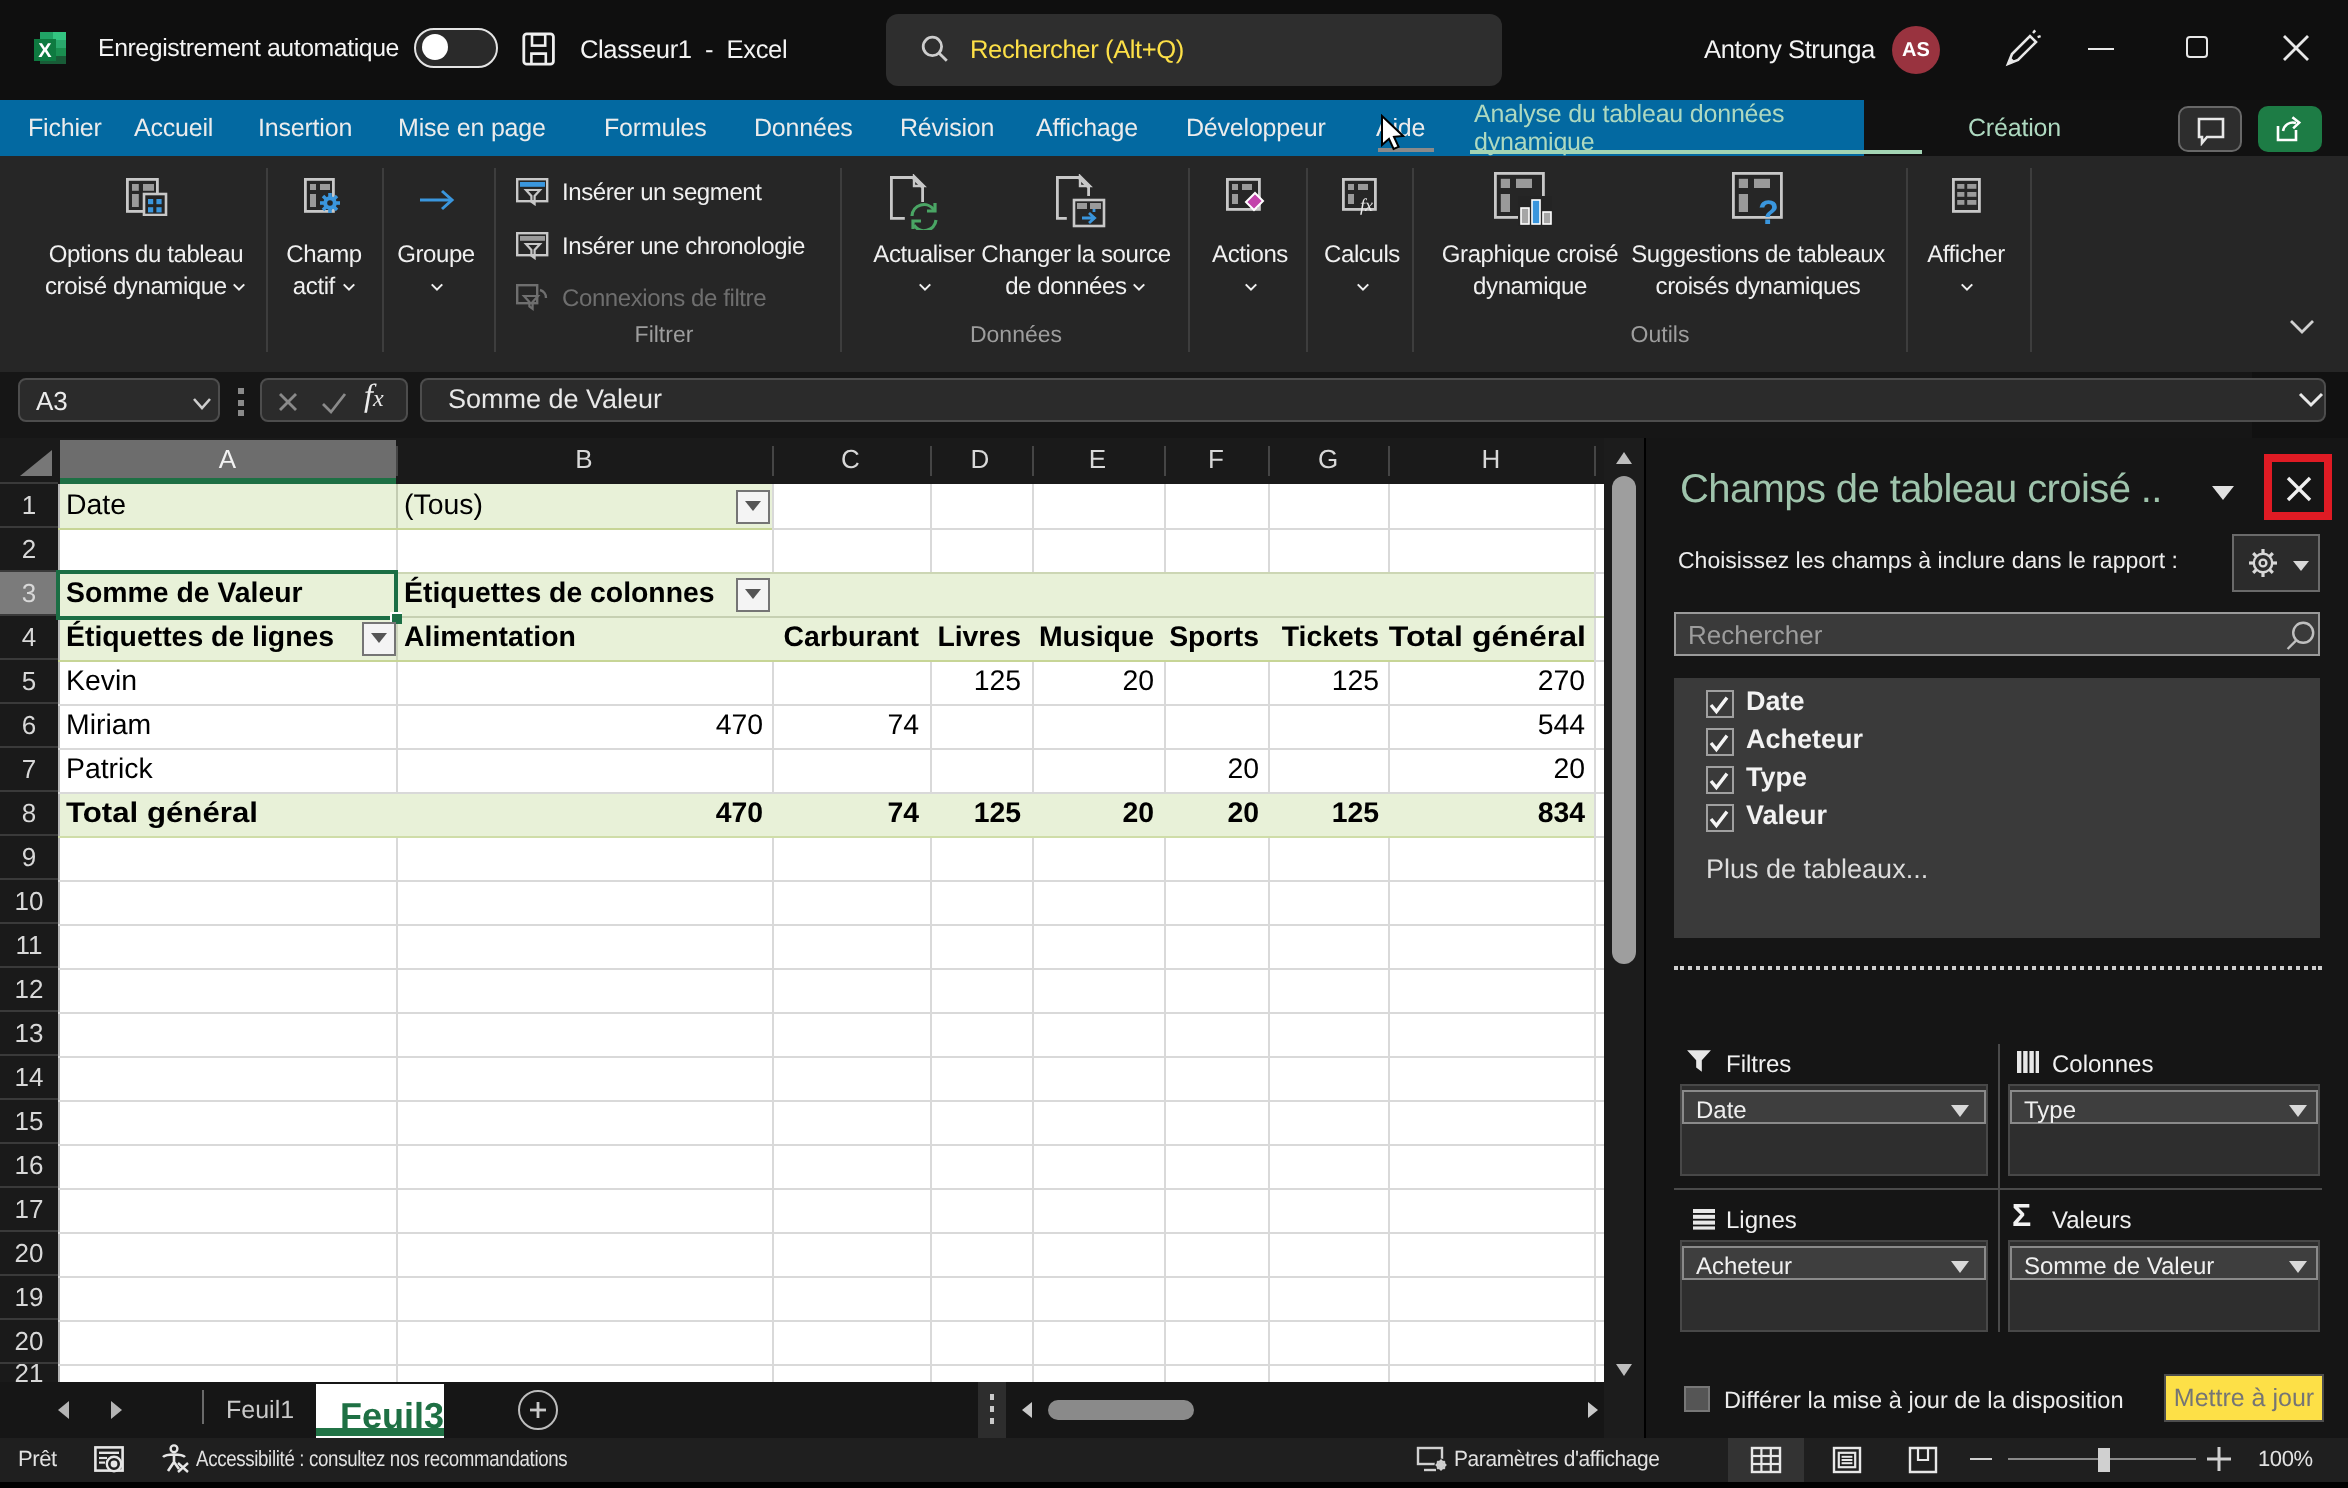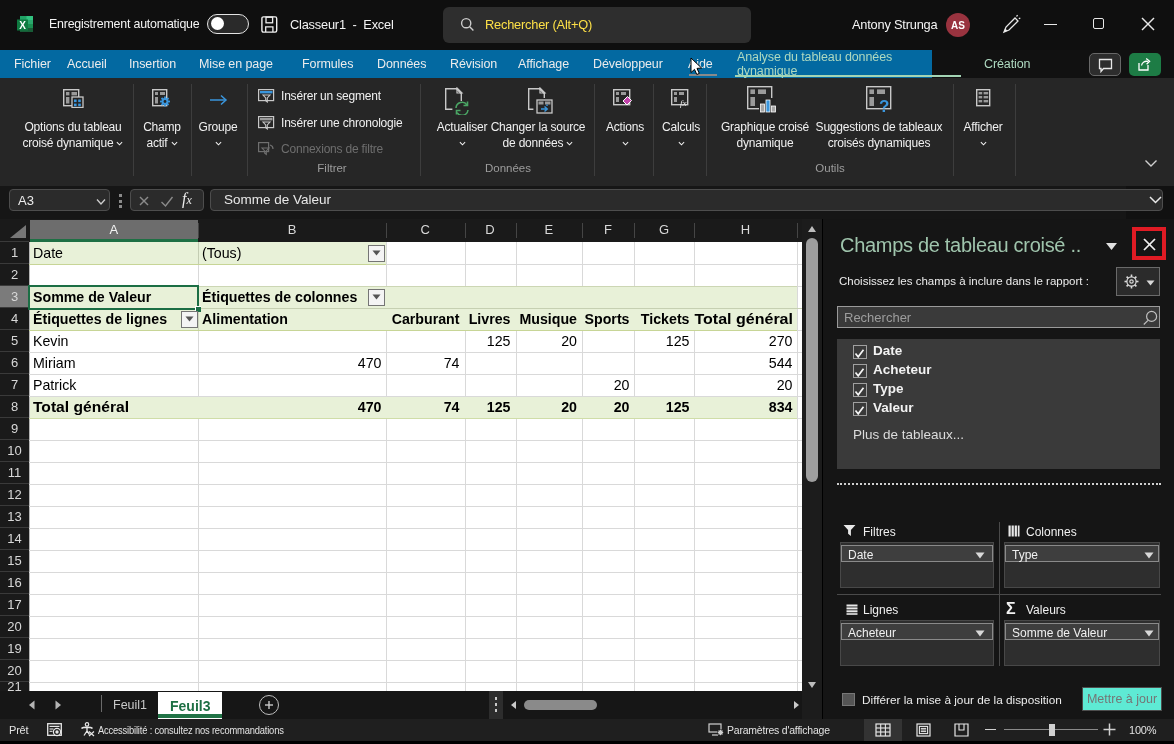--- a/index.html
+++ b/index.html
@@ -477,21 +477,21 @@
   </div>
   <div id="tabbar" class="abs">
     <svg class="abs" style="left:28px;top:9px" width="8" height="10" viewBox="0 0 8 10">
         <path d="M6.5 0.5 L1 5 L6.5 9.5 Z" fill="#b5b5b5"></path>
       </svg>
     <svg class="abs" style="left:54px;top:9px" width="8" height="10" viewBox="0 0 8 10">
         <path d="M1.5 0.5 L7 5 L1.5 9.5 Z" fill="#b5b5b5"></path>
       </svg>
     <div class="abs" style="left:113px;top:7px;color:#c9c9c9;font-size:12.5px;">Feuil1</div>
     <div class="abs" style="left:158px;top:1px;width:64px;height:27px;background:#ffffff;"></div>
-    <div class="abs" style="left:170px;top:7px;color:#1e7044;font-size:14px;font-weight:bold;">Feuil3</div>
+    <div class="abs" style="left:170px;top:7px;color:#1e7044;font-size:18px;font-weight:bold;">Feuil3</div>
     <div class="abs" style="left:158px;top:22.5px;width:64px;height:4.5px;background:#217346;"></div>
     <div class="abs" style="left:101px;top:4px;width:1px;height:17px;background:#6a6a6a;"></div>
     <div class="abs ctr" style="left:259px;top:4px;width:20px;height:20px;border:1.5px solid #bdbdbd;border-radius:50%;">
       <svg width="10" height="10" viewBox="0 0 10 10">
           <line x1="5" y1="1" x2="5" y2="9" stroke="#c9c9c9" stroke-width="1.4"></line>
           <line x1="1" y1="5" x2="9" y2="5" stroke="#c9c9c9" stroke-width="1.4"></line>
         </svg>
     </div>
     <div class="abs" style="left:489px;top:0;width:14px;height:28px;background:#2d2d2d;">
       <div class="abs" style="left:6px;top:6px;width:2px;height:2.5px;background:#c9c9c9;"></div>
@@ -672,16 +672,16 @@
         </svg>
     </div>
     <div class="chip" style="left:182px;top:404px;width:154px;height:17px;">
       <span style="position:absolute;left:6px;top:1.5px;">Somme de Valeur</span>
       <svg class="abs" style="left:138px;top:6px" width="10" height="7" viewBox="0 0 10 7">
           <path d="M0.5 0.5 h9 L5 6.5 Z" fill="#d8d8d8"></path>
         </svg>
     </div>
     <div class="abs" style="left:19px;top:474px;width:13px;height:13px;background:#555;border:1px solid #777;"></div>
     <div class="ptxt" style="left:39px;top:474px;">Différer la mise à jour de la disposition</div>
-    <div class="abs ctr" style="left:259px;top:468px;width:80px;height:24px;border:1px solid #4d4d4d;background:#5eead4;color:#757575;font-size:12.5px;">Mettre à jour</div>
+    <div class="abs ctr" style="left:259px;top:468px;width:80px;height:24px;border:1px solid #4d4d4d;background:#fde047;color:#757575;font-size:12.5px;">Mettre à jour</div>
   </div>
   <div id="blackstrip" class="abs"></div>
 </div>
 
 </body></html>

